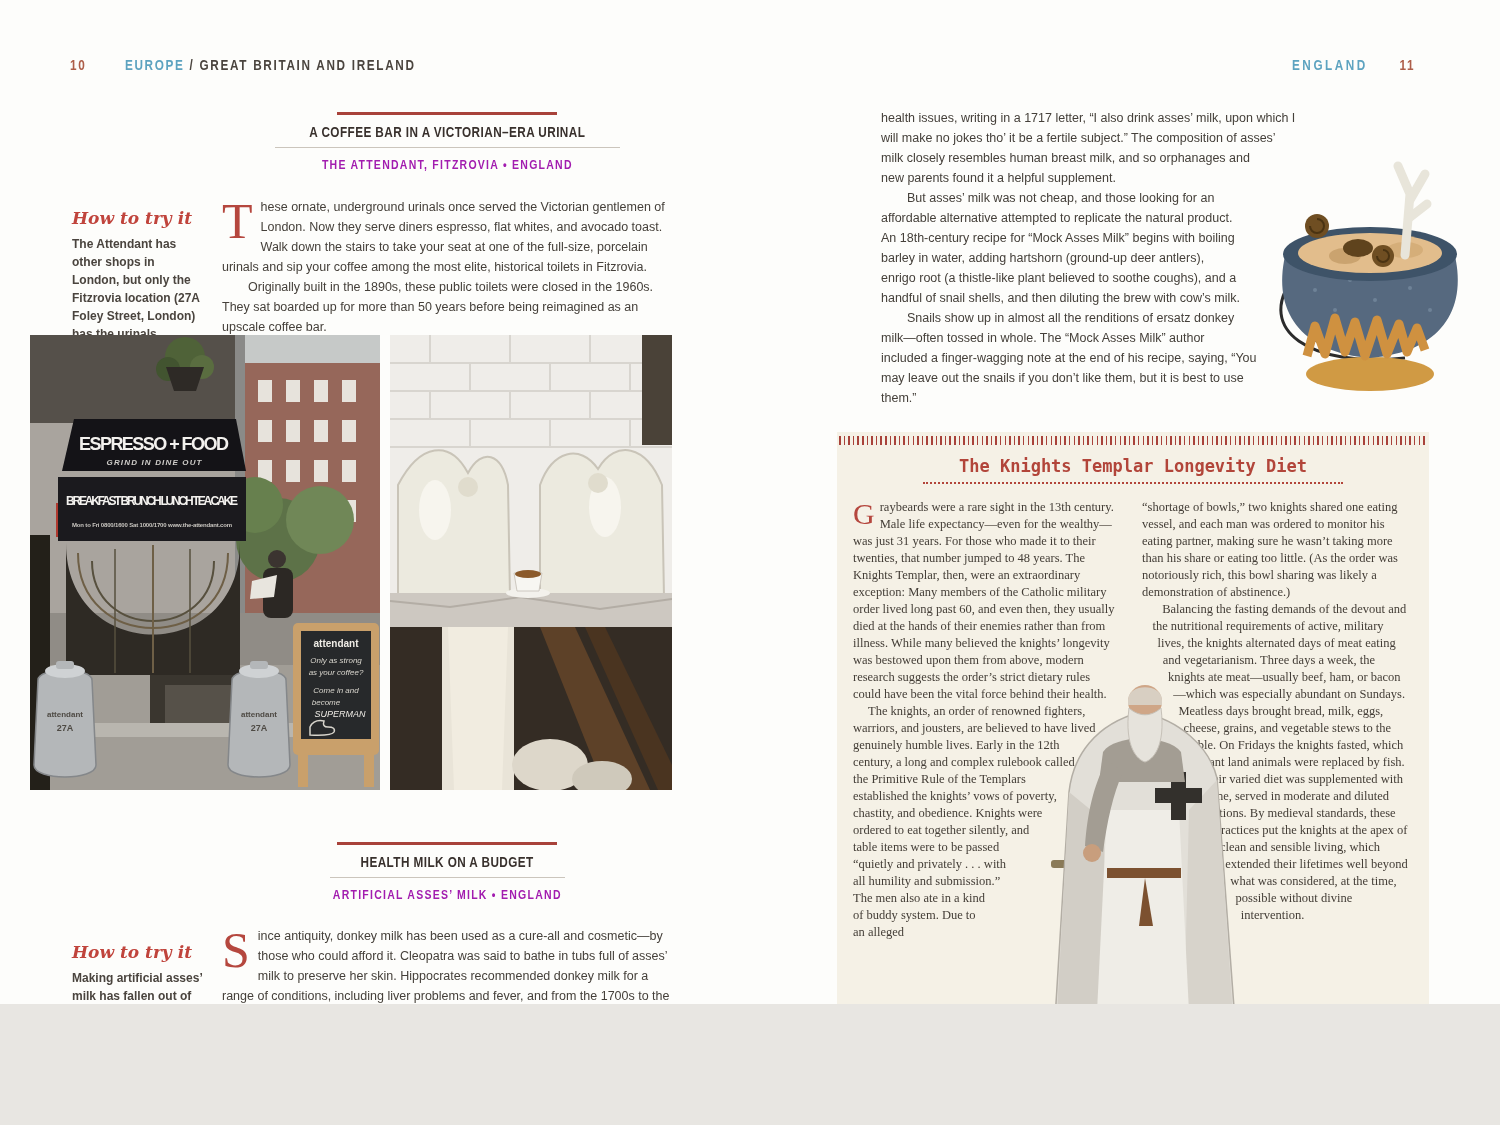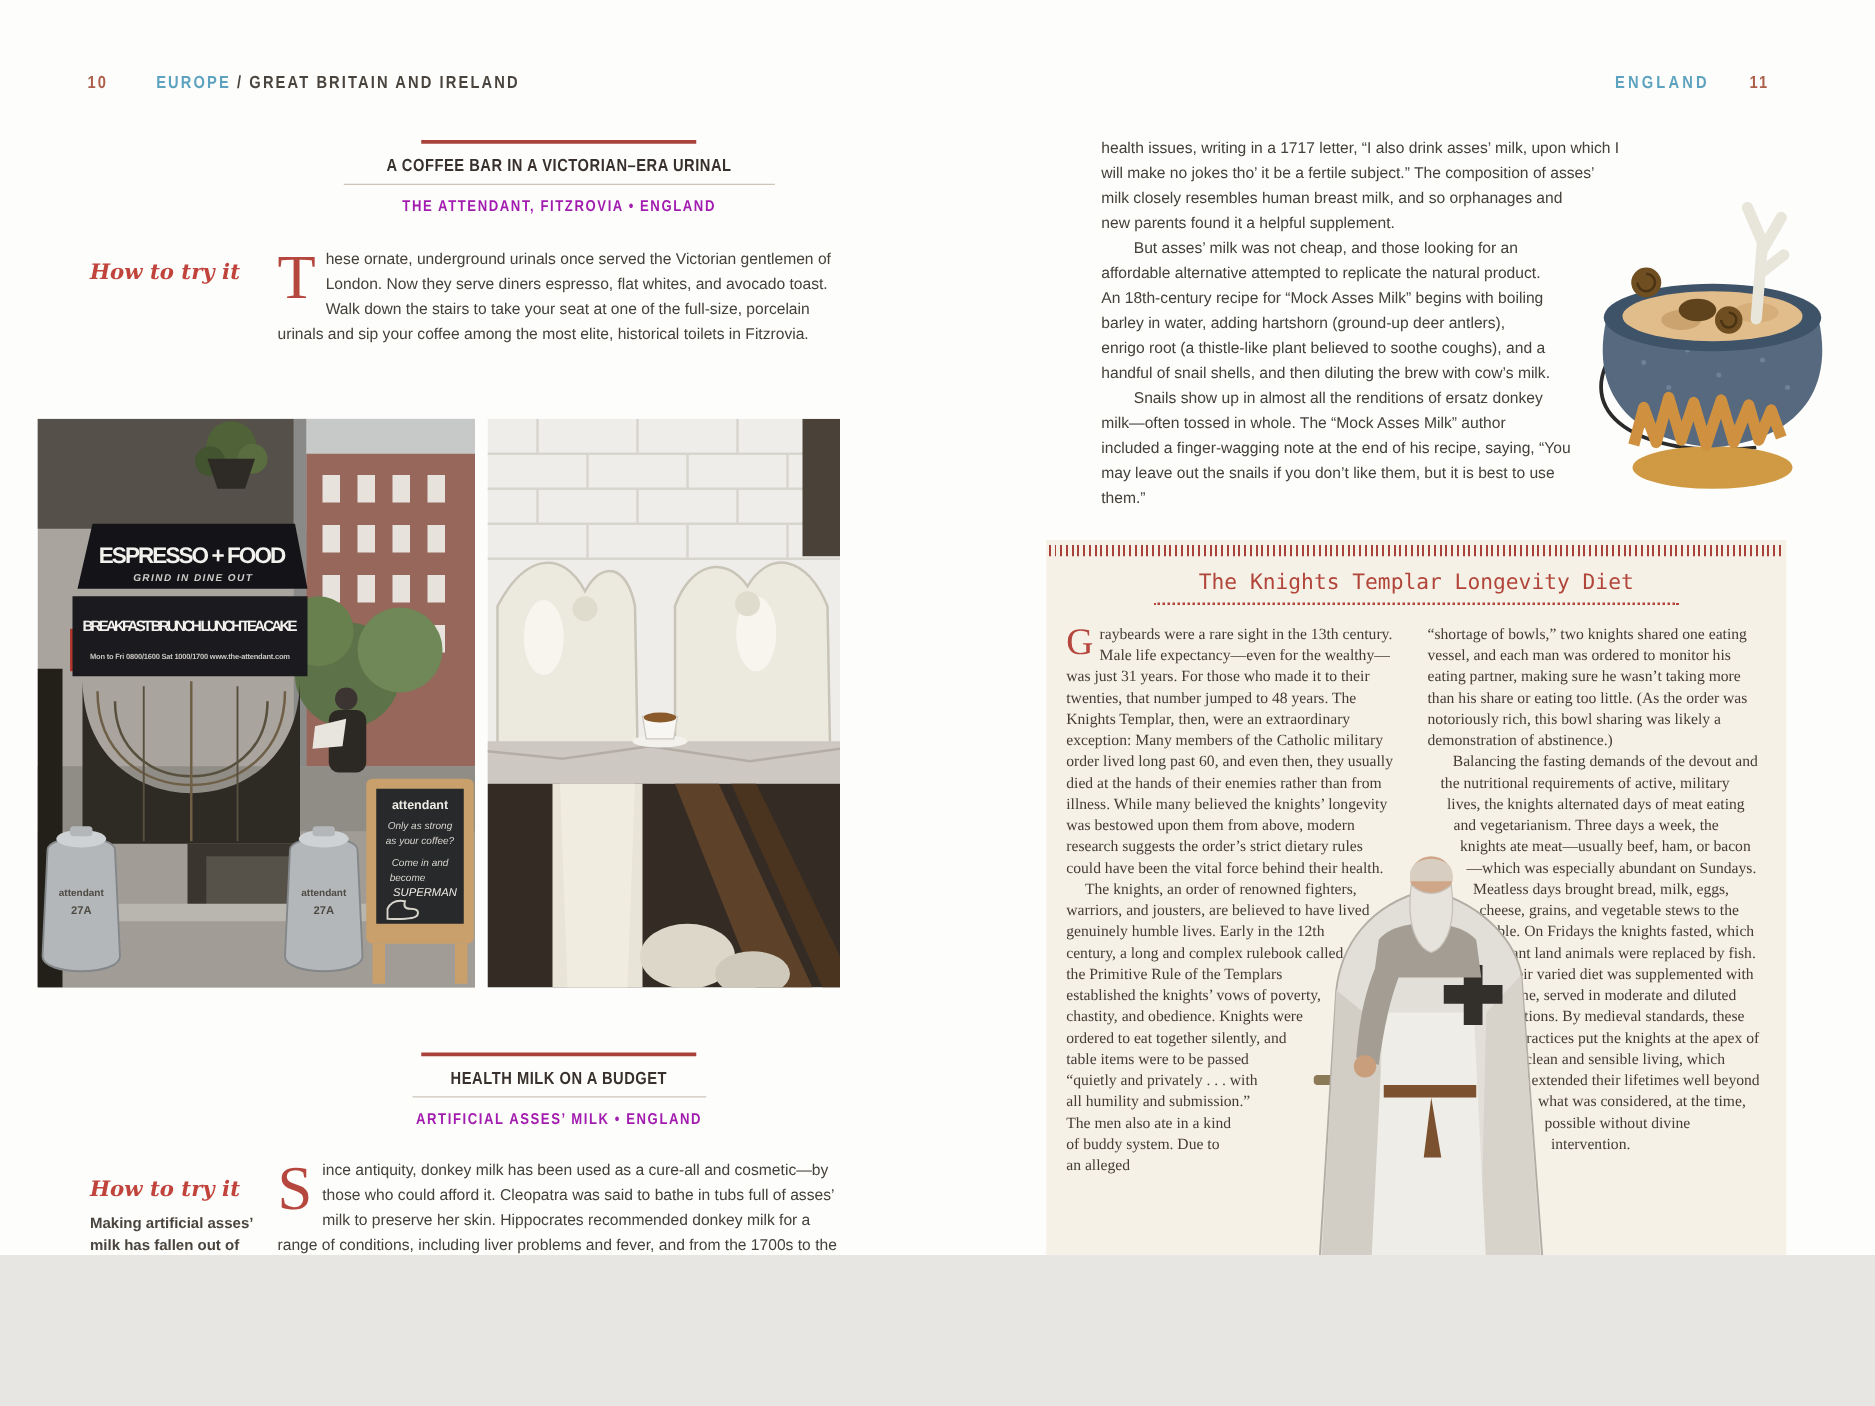--- a/index.html
+++ b/index.html
@@ -35,21 +35,21 @@
   
   .cont{width:592px;}
   .cauldron-wrap{float:right;width:218px;height:242px;margin:52px 0 6px 14px;
                  shape-outside:ellipse(58% 50% at 55% 52%);}
 
   
   .tbox{width:592px;height:655px;background:#f5f1e6;}
   .ticks{position:absolute;left:2px;right:2px;height:9px;
          background:repeating-linear-gradient(90deg,#a8423a 0 1.5px,transparent 1.5px 4.6px);}
   .ticks.top{top:4px;} .ticks.bottom{bottom:5px;}
-  .tbox-title{font-family:"DejaVu Sans Mono",monospace;font-weight:normal;color:#b2453a;font-size:17px;
+  .tbox-title{font-family:"DejaVu Sans Mono",monospace;font-weight:bold;color:#b2453a;font-size:17px;
               text-align:center;margin-top:24px;}
   .dotline{width:420px;border-bottom:2px dotted #b2453a;margin:6px auto 0;}
   .tbox-cols{display:flex;gap:24px;padding:15px 16px 0;position:relative;}
   .tcol{width:266px;font-family:"Liberation Serif",serif;font-size:12.5px;line-height:17px;color:#433d36;}
   .tcol p{margin:0;}
   .tcol p.ind{text-indent:15px;}
   .dcg{float:left;color:#b5473e;font-family:"Liberation Serif",serif;font-size:30px;line-height:28px;margin:1px 5px 0 0;}
   .wrapL{float:right;width:128px;height:262px;margin-top:88px;
          shape-outside:polygon(100% 0,0 62%,55% 100%,100% 100%);}
   .wrapR{float:left;width:118px;height:330px;margin-top:56px;
@@ -79,24 +79,26 @@
 
   <div class="abs title-block" style="left:222px;top:112px;width:450px;">
     <div class="rule-red"></div>
     <div class="art-title"><span class="condensed">A COFFEE BAR IN A VICTORIAN–ERA URINAL</span></div>
     <div class="rule-gray" style="width:345px;"></div>
     <div class="kicker"><span class="condensed">THE ATTENDANT, FITZROVIA • ENGLAND</span></div>
   </div>
 
   <div class="abs" style="left:72px;top:196px;width:132px;">
     <div class="howto-h">How to try it</div>
+    <div class="howto-t">The Attendant has other shops in London, but only the Fitzrovia location (27A Foley Street, London) has the urinals.</div>
   </div>
 
   <div class="abs body" style="left:222px;top:197px;width:452px;">
     <p><span class="dc">T</span><span>hese ornate, underground urinals once served the Victorian gentlemen of London. Now they serve diners espresso, flat whites, and avocado toast. Walk down the stairs to take your seat at one of the full-size, porcelain urinals and sip your coffee among the most elite, historical toilets in Fitzrovia.</span></p>
+    <p>Originally built in the 1890s, these public toilets were closed in the 1960s. They sat boarded up for more than 50 years before being reimagined as an upscale coffee bar.</p>
   </div>
 
   <div class="abs" style="left:30px;top:335px;width:350px;height:455px;">
     <svg viewBox="0 0 350 455" width="350" height="455">
       <rect width="350" height="455" fill="#a9a49e"></rect>
       <rect x="195" y="0" width="155" height="90" fill="#c6c9c8"></rect>
       <rect x="215" y="28" width="135" height="250" fill="#96675a"></rect>
       <g fill="#e7e3dc">
         <rect x="228" y="45" width="14" height="22"></rect>
           <rect x="256" y="45" width="14" height="22"></rect>

